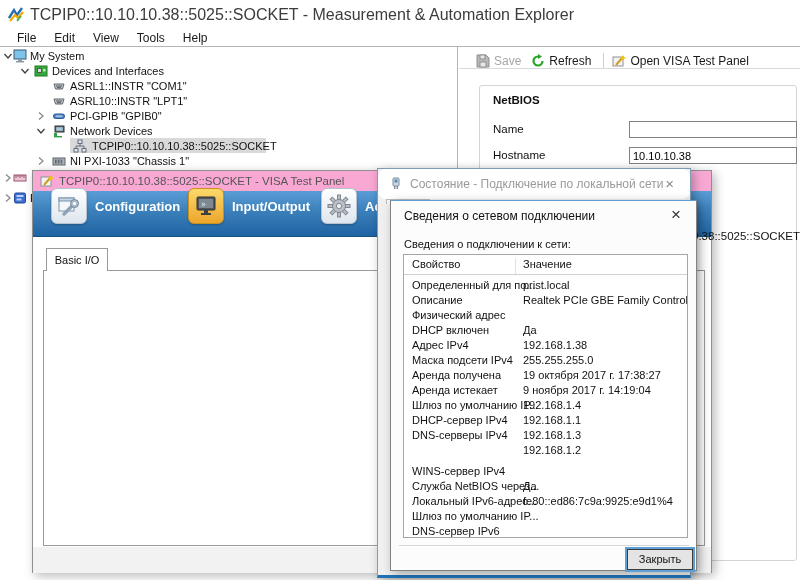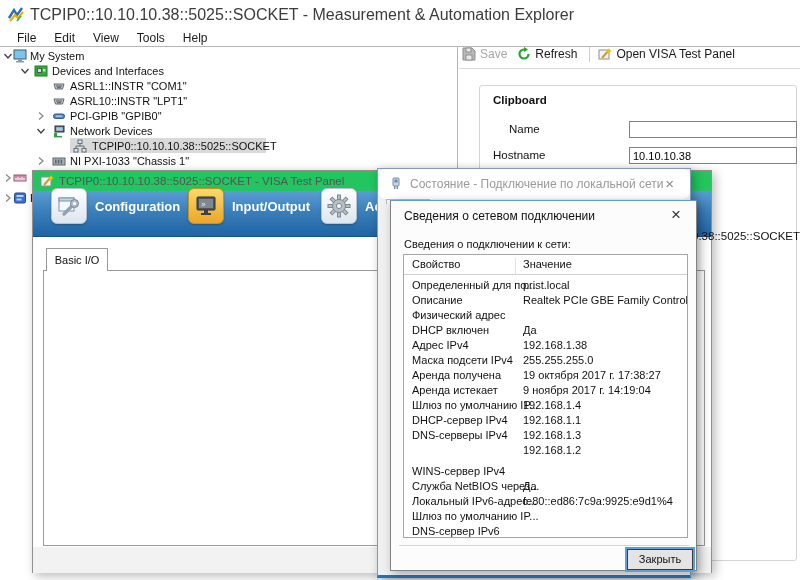--- a/index.html
+++ b/index.html
@@ -18,33 +18,33 @@
   .content-split { left:0; top:46px; width:800px; height:529px; border-top:1px solid #b5b5b5; border-bottom:1px solid #b5b5b5; }
   .treepanel { left:0; top:47px; width:458px; height:528px; background:#fff; border-right:1px solid #b5b5b5; overflow:hidden; }
   .tree-row { position:absolute; height:15px; font-size:11px; color:#111; white-space:nowrap; }
   .tree-sel { position:absolute; background:#d9d9d9; }
   .tree-label { position:absolute; top:1px; line-height:13px; }
   .tree-icon { position:absolute; top:0; width:14px; height:14px; }
   .tree-chev { position:absolute; top:2px; width:10px; height:10px; }
 
   
   .rightpanel { left:459px; top:47px; width:341px; height:528px; background:#fff; }
-  .rtoolbar { position:absolute; left:0; top:0; width:341px; height:22px; display:flex; align-items:flex-start; border-bottom:1px solid #d9d9d9; padding-left:3px; }
+  .rtoolbar { position:absolute; left:0; top:0; width:341px; height:22px; display:flex; align-items:flex-end; border-bottom:1px solid #d9d9d9; padding-left:17px; }
   .tbtn { display:flex; align-items:center; gap:4px; font-size:12px; color:#1a1a1a; margin-right:10px; cursor:default; }
   .tbtn.disabled { color:#a6a6a6; }
   .tsep { width:1px; height:15px; background:#cfcfcf; margin:0 8px 0 2px; }
   .groupbox { position:absolute; left:20px; top:38px; width:318px; height:476px; border:1px solid #d5d5d5; border-radius:3px; background:#fff; }
   .gtitle { position:absolute; left:13px; top:8px; font-size:11.5px; font-weight:bold; color:#111; }
   .flabel { position:absolute; left:13px; font-size:11.5px; color:#111; }
   .finput { position:absolute; left:149px; width:168px; height:17px; border:1px solid #828282; background:#fff; font-size:11px; padding:0 3px; font-family:"Liberation Sans",sans-serif; }
   .resfrag { left:692px; top:230px; font-size:11.5px; color:#111; z-index:15; white-space:nowrap; }
 
   
   #visa-window { left:32px; top:170px; width:680px; height:403px; background:#fff; border:1px solid #8f8f8f; box-shadow:3px 3px 10px rgba(0,0,0,.28); z-index:10; }
-  .vtitle { left:0; top:0; width:100%; height:20px; background:#22c55e; }
+  .vtitle { left:0; top:0; width:100%; height:20px; background:#f9a8d4; }
   .vtitle .vticon { position:absolute; left:7px; top:3px; width:14px; height:14px; }
   .vtitle .vttext { position:absolute; left:26px; top:0; line-height:20px; font-size:11.5px; color:#555; white-space:nowrap; }
   .vband { left:0; top:20px; width:678px; height:46px; background:linear-gradient(180deg,#5a9dd6 0%,#3b7fba 45%,#1f64a3 100%); border-bottom:1px solid #17537f; }
   .navgroup { position:absolute; top:0; height:30px; display:flex; align-items:center; cursor:default; }
   .navbox { width:36px; height:36px; border-radius:6px; border:1px solid #b7c3d0; background:linear-gradient(180deg,#ffffff,#dde6ee); display:flex; align-items:center; justify-content:center; box-shadow:0 1px 2px rgba(0,0,0,.25); }
   .navbox.amber { background:linear-gradient(180deg,#fbd96b,#eca62a); border-color:#c9921f; }
   .navlabel { margin-left:8px; color:#fff; font-size:13px; font-weight:bold; white-space:nowrap; }
   .band5 { position:absolute; left:655px; top:12px; color:#fff; font-size:15px; font-weight:bold; }
   .vtab { left:13px; top:77px; width:62px; height:23px; background:#fff; border:1px solid #9a9a9a; border-bottom:none; font-size:11px; text-align:center; line-height:22px; color:#111; z-index:2; }
   .vpanel { left:10px; top:99px; width:662px; height:276px; background:#fff; border:1px solid #9a9a9a; z-index:1; }
@@ -279,22 +279,22 @@
             <svg width="14" height="14" viewBox="0 0 14 14">
                 <rect x="1" y="3" width="10" height="9" fill="#f3f3f3" stroke="#909090"></rect>
                 <path d="M4 11 L11 3" stroke="#caa028" stroke-width="2"></path>
                 <path d="M11 1 L12 3 L14 4 L12 5 L11 7 L10 5 L8 4 L10 3 Z" fill="#f5c400"></path>
               </svg>
           </span>
           <span>Open VISA Test Panel</span>
         </span>
       </div>
       <div class="groupbox">
-        <div class="gtitle">Clipboard</div>
-        <div class="flabel" style="top:37px;margin-left:16px;">Name</div>
+        <div class="gtitle">NetBIOS</div>
+        <div class="flabel" style="top:37px;">Name</div>
         <input class="finput" style="top: 35px;" value="">
         <div class="flabel" style="top:63px;">Hostname</div>
         <input class="finput" style="top: 61px;" value="10.10.10.38">
       </div>
     </div>
   </div>
 
   <div class="resfrag abs">0.38::5025::SOCKET</div>
 
   <div id="visa-window" class="abs">

